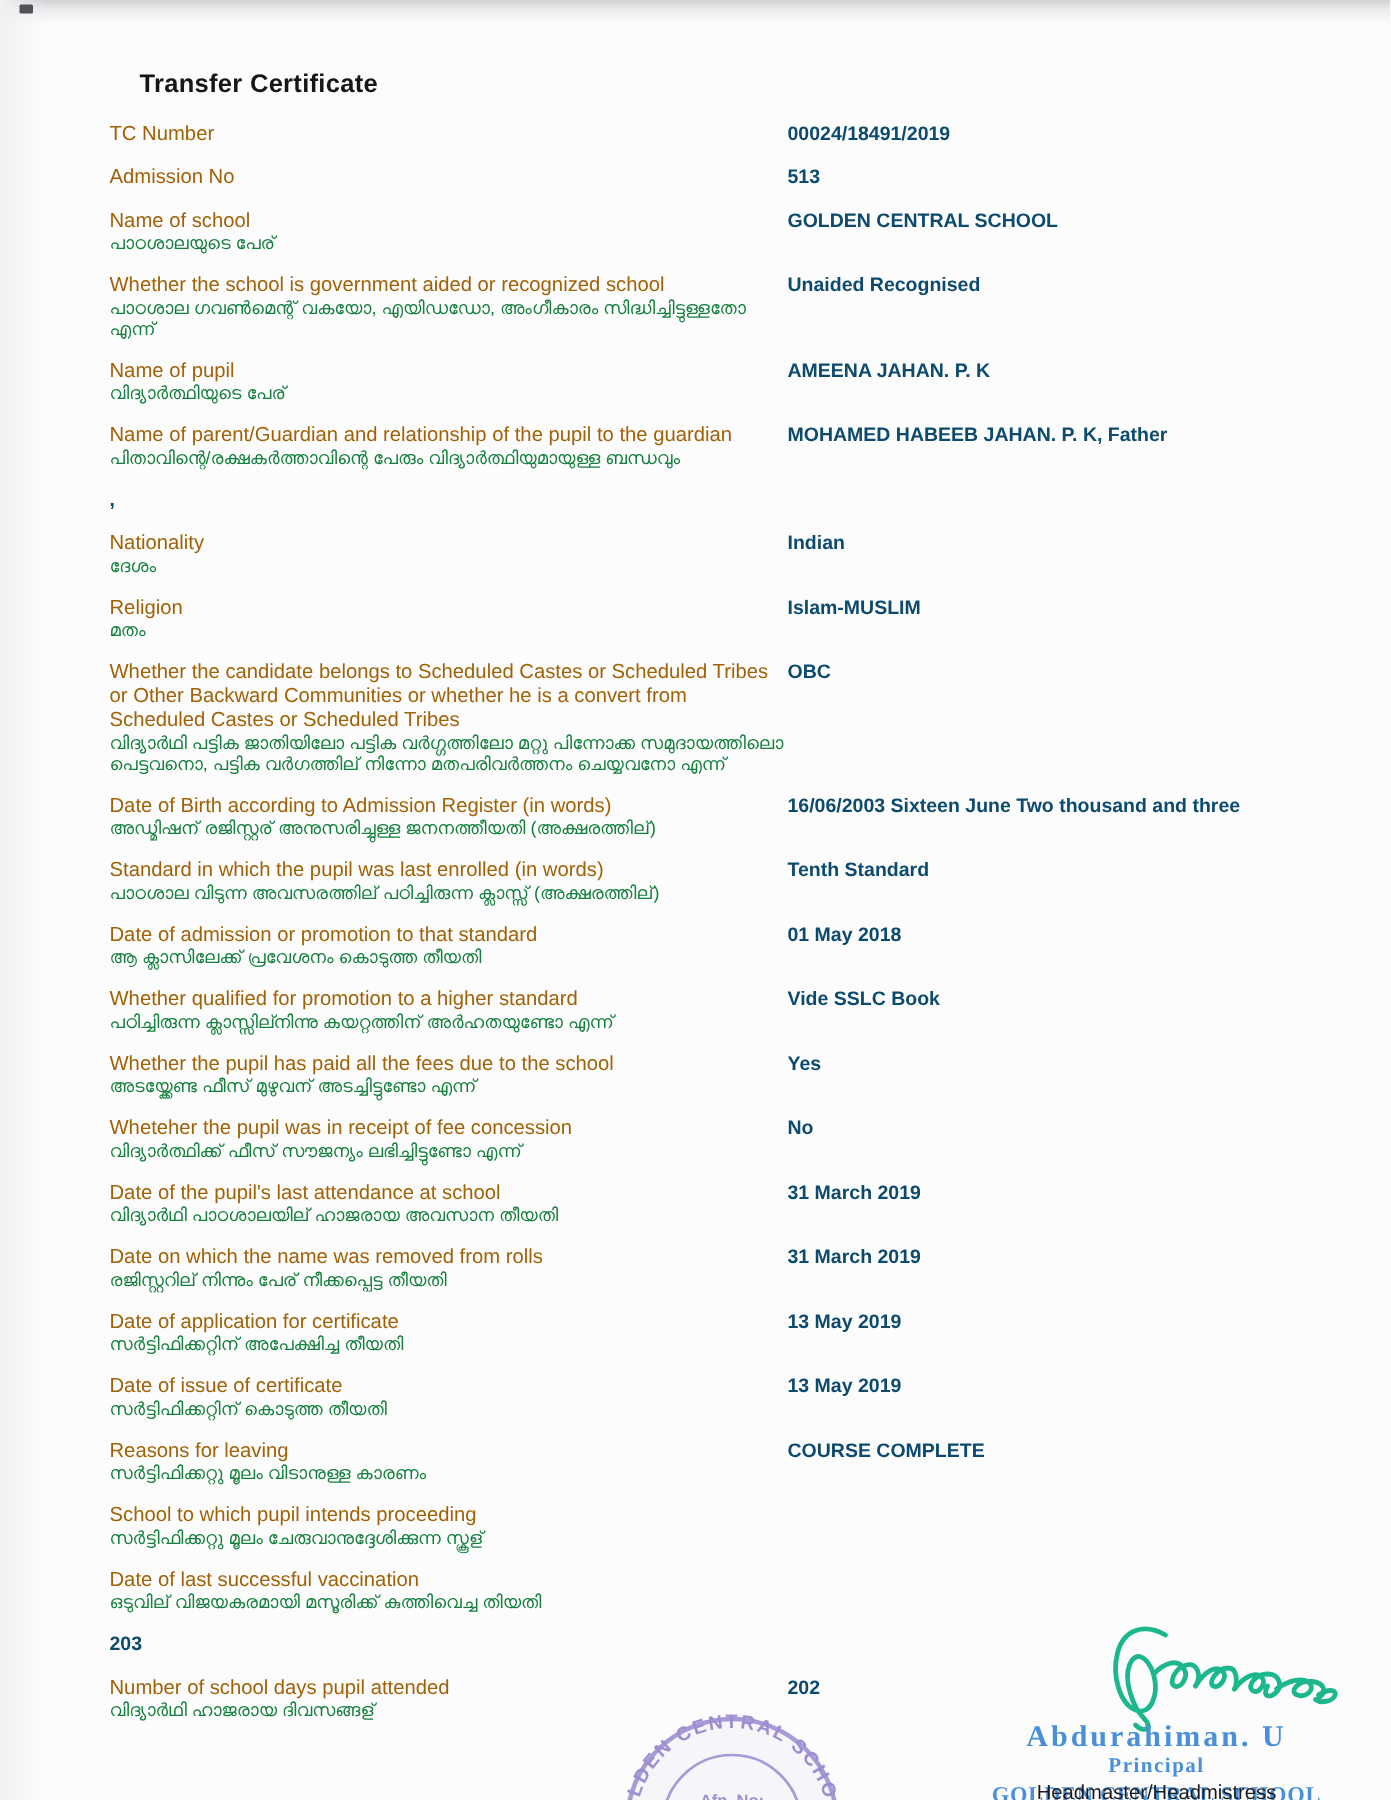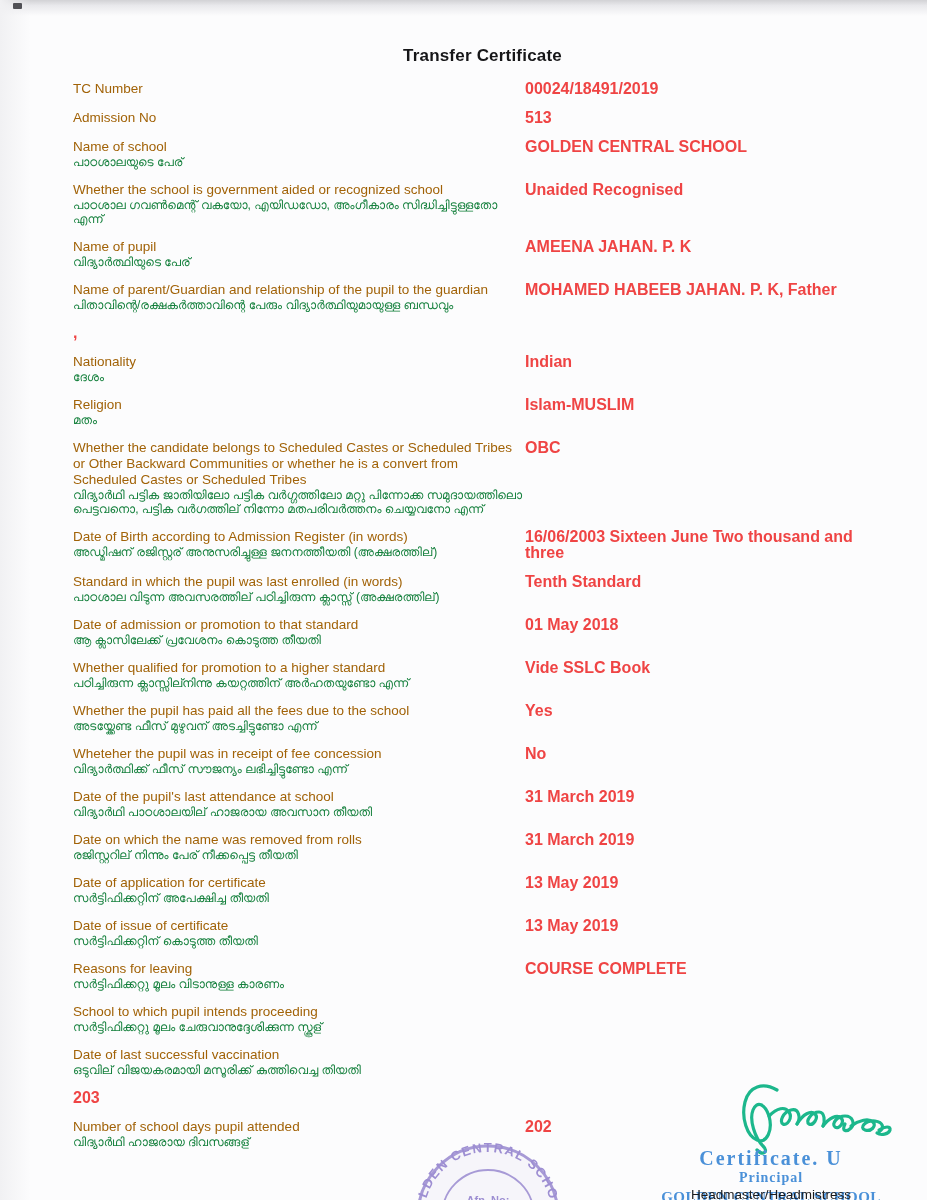--- a/index.html
+++ b/index.html
@@ -24,32 +24,31 @@
   }
   .scan-corner-mark{
     position:absolute;top:3px;left:13px;width:9px;height:6px;
     background:#515156;border-radius:1px;
   }
   .content{
     position:absolute;top:0;left:0;right:0;
     padding:46px 55px 0 73px;
   }
   .doc-title{
-    text-align:center;
     font-size:17px;font-weight:bold;color:#161618;
     letter-spacing:.2px;
     margin:0 0 15px 20px;
   }
   .row{display:flex;align-items:flex-start;margin-bottom:13px;}
   .lbl{width:452px;flex:none;}
   .lbl .en{font-size:13.5px;line-height:16px;color:#a16207;}
   .lbl .ml{font-size:12px;line-height:14px;color:#15803d;}
   .val{
     flex:none;width:335px;
-    font-size:16px;line-height:16px;font-weight:bold;color:#ef4444;
+    font-size:13px;line-height:16px;font-weight:bold;color:#0c4a6e;
     white-space:normal;
   }
   
   .stamp-wrap{position:absolute;left:408px;top:1136px;width:160px;height:160px;}
   .signature-wrap{position:absolute;left:733px;top:1080px;width:165px;height:82px;}
   .principal-block{
     position:absolute;left:618px;top:1147px;width:306px;
     text-align:center;
     font-family:"Liberation Serif", serif;
     color:#4a90d8;
@@ -274,21 +273,21 @@
         <path d="M36,36 C44,28 52,26 56,32 C60,38 54,46 50,44 C46,42 50,32 58,30 C66,28 68,38 64,44"></path>
         <path d="M64,44 C70,34 78,30 82,34 C86,38 80,46 76,44 C72,42 78,32 86,32 C92,32 92,42 90,46"></path>
         <path d="M90,46 C96,38 104,34 108,38 C112,42 106,50 102,47 C98,44 104,36 112,36 C120,36 122,44 118,48 C114,52 108,52 112,44"></path>
         <path d="M118,46 C126,40 136,38 140,42 C144,46 138,52 132,50 C126,48 132,40 142,41 C150,42 152,48 146,52"></path>
         <path d="M146,50 C152,46 158,46 157,50 C156,54 148,56 144,53"></path>
       </g>
     </svg>
   </div>
 
   <div class="principal-block">
-    <div class="principal-name">Certificate. U</div>
+    <div class="principal-name">Abdurahiman. U</div>
     <div class="principal-title">Principal</div>
     <div class="school-line">
       <div class="school-stamp">GOLDEN CENTRAL SCHOOL</div>
       <div class="printed-designation">Headmaster/Headmistress</div>
     </div>
   </div>
 
 </div>
 
 </body></html>

